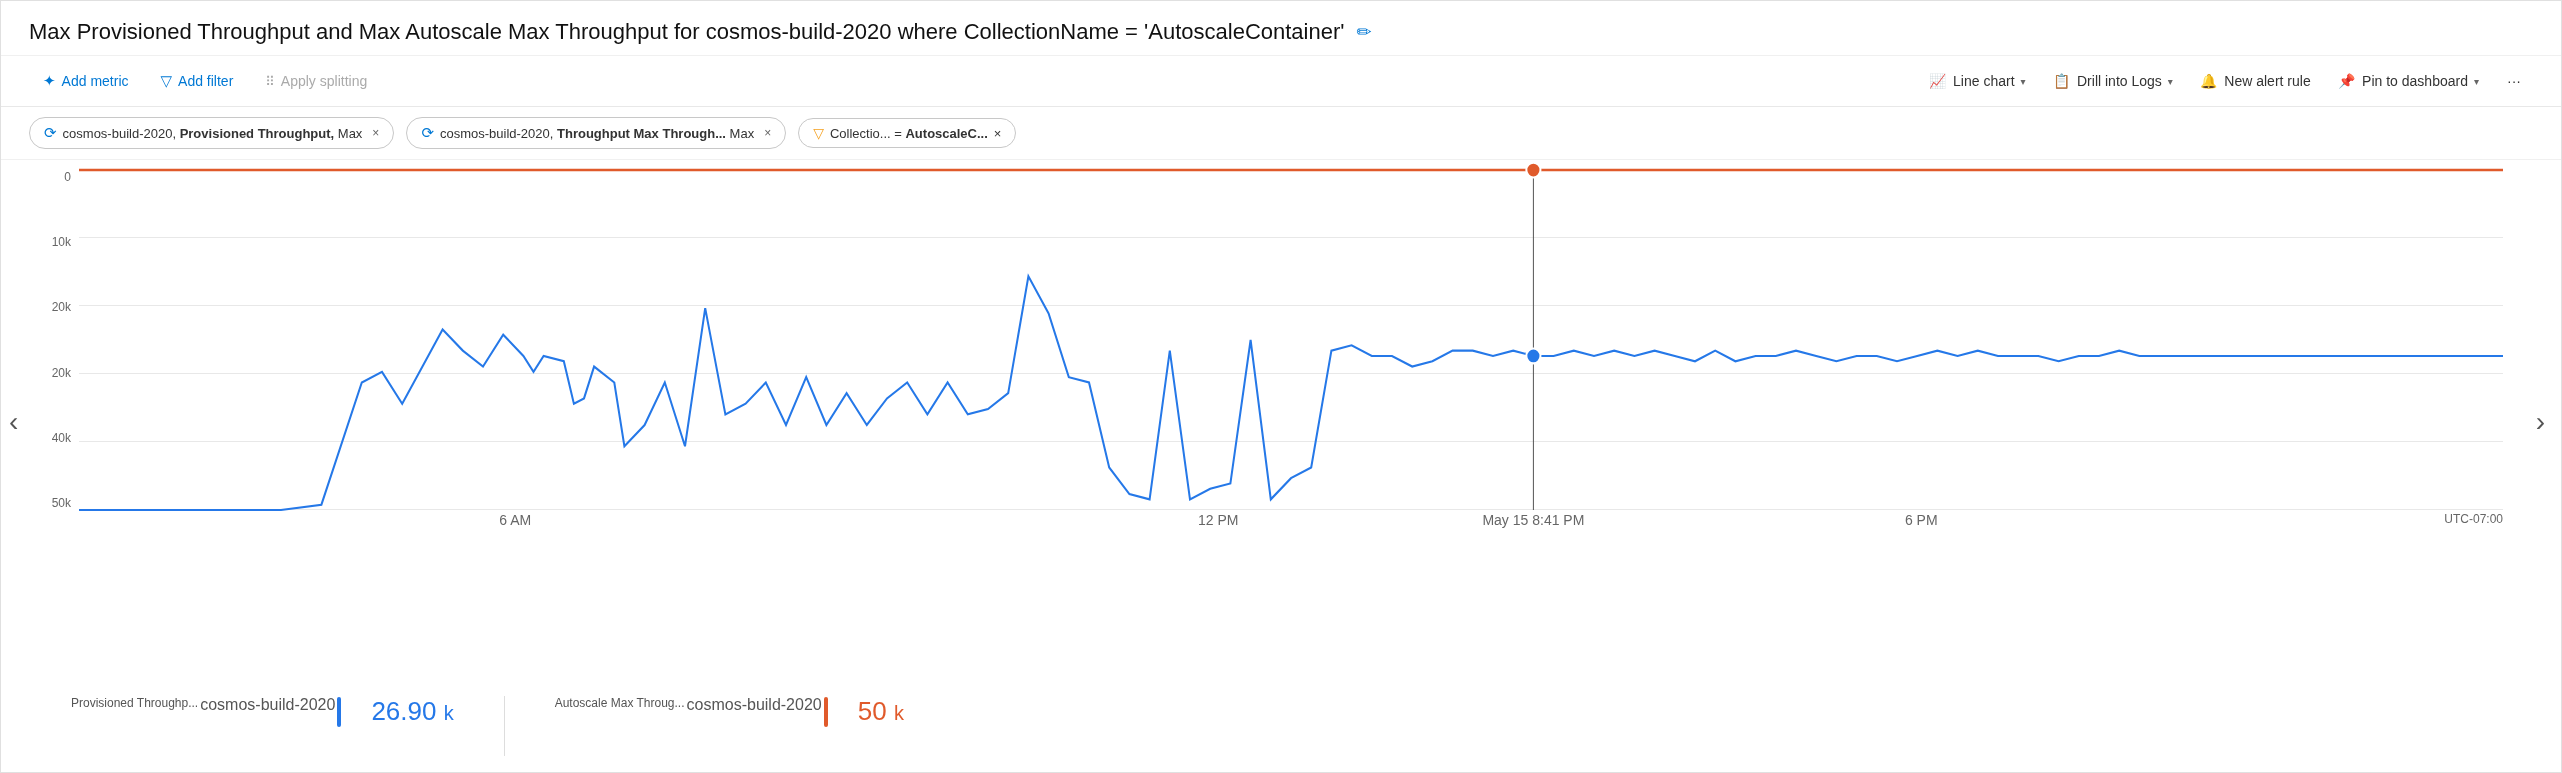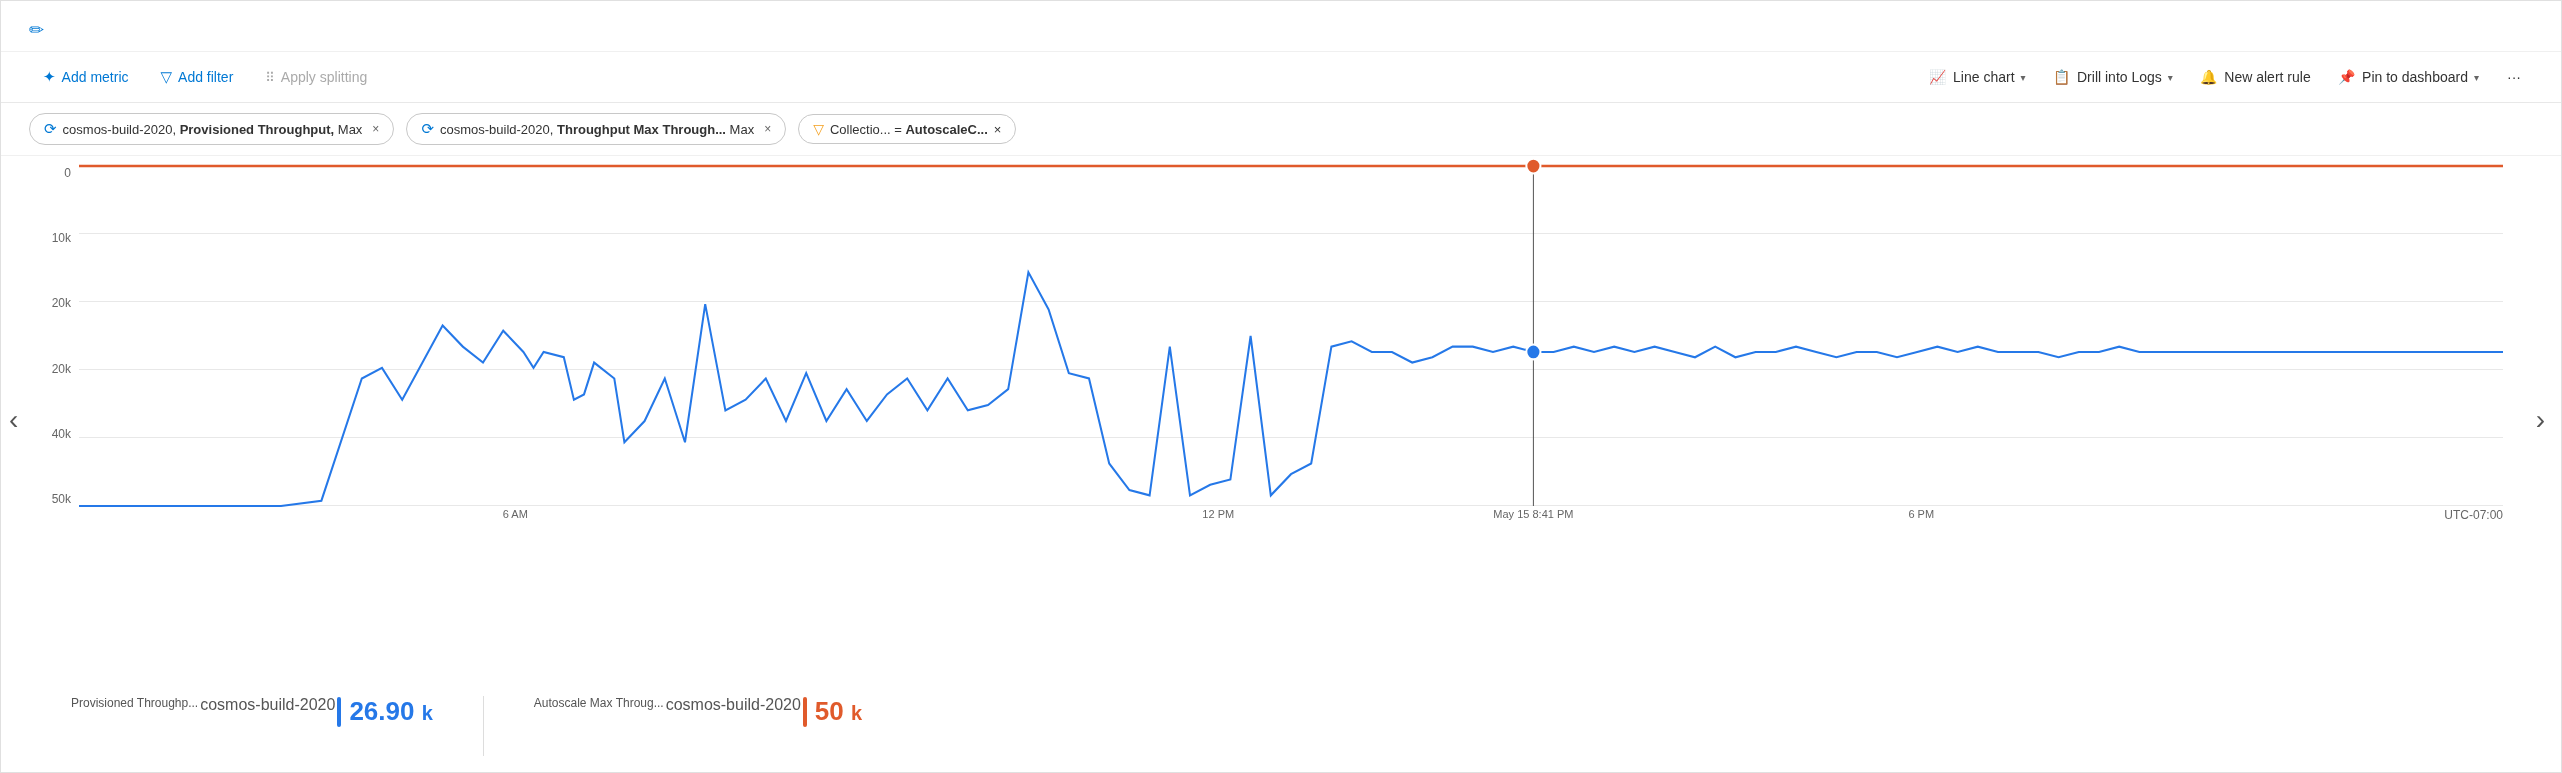--- a/index.html
+++ b/index.html
@@ -169,21 +169,21 @@
       left: 0; right: 0; top: 0; bottom: 0;
     }
     .grid-line {
       position: absolute;
       left: 0; right: 0;
       height: 1px;
       background: #e8e8e8;
     }
     .x-label {
       position: absolute;
-      font-size: 11px;
+      font-size: 14px;
       color: #666;
       transform: translateX(-50%);
     }
     .utc-label {
       position: absolute;
       right: 0;
       font-size: 12px;
       color: #666;
     }
     .nav-arrow {
@@ -214,21 +214,22 @@
     .legend-label {
       font-size: 12px;
       color: #555;
     }
     .legend-sub {
       font-size: 16px;
       color: #555;
     }
     .legend-value {
       font-size: 26px;
-      font-weight: 700;
+      font-weight: 400;
+      margin-left: 22px;
     }
     .legend-color-bar {
       width: 4px;
       height: 30px;
       border-radius: 2px;
       display: inline-block;
       margin-right: 8px;
       vertical-align: middle;
     }
     .legend-row {
@@ -248,20 +249,21 @@
       height: 100%;
       overflow: visible;
     }
   </style>
 </head>
 <body>
 
 <div class="container">
 
   <div class="title-bar">
+    <span class="title-text">Max Provisioned Throughput and Max Autoscale Max Throughput for cosmos-build-2020 where CollectionName = 'AutoscaleContainer'</span>
     <span class="edit-icon">✏</span>
   </div>
 
   <div class="toolbar">
     <div class="toolbar-left">
       <button class="toolbar-btn">
         <span style="font-size:15px;">✦</span>
         <span>Add metric</span>
       </button>
       <button class="toolbar-btn">

